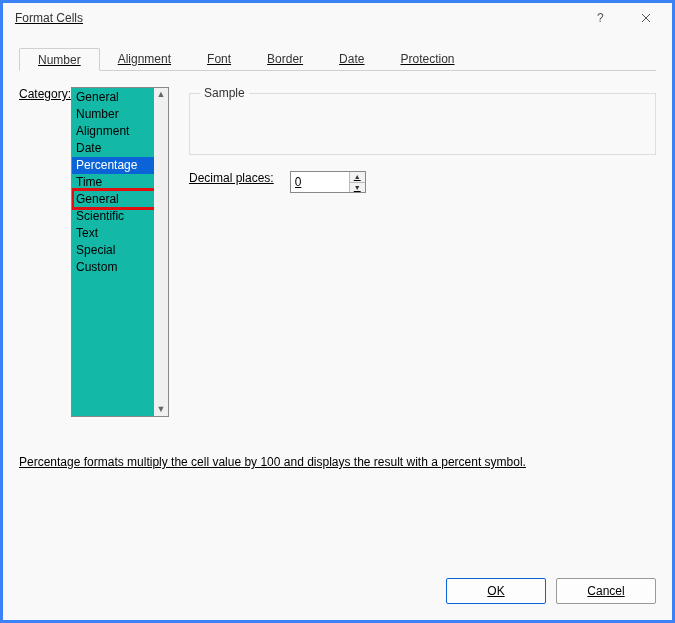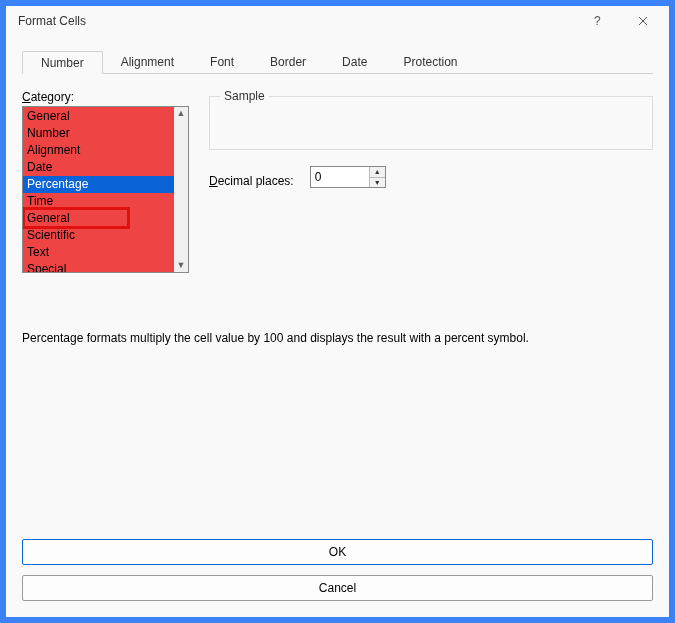--- a/index.html
+++ b/index.html
@@ -12,23 +12,24 @@
       width: 675px;
       height: 623px;
       background: #f0f0f0;
       color: #000;
       overflow: hidden;
     }
     .dialog {
       width: 100%;
       height: 100%;
       background: #f9f9f9;
-      border: 6px solid #3b82f6;
-      display: flex;
-      flex-direction: column;
+      border: 3px solid #3b82f6;
+      display: flex;
+      flex-direction: column;
+      text-decoration: underline;
     }
     .titlebar {
       height: 30px;
       display: flex;
       align-items: center;
       padding: 0 4px 0 12px;
       color: #333;
       font-size: 12px;
     }
     .titlebar-title {
@@ -67,34 +68,34 @@
       border-bottom: 1px solid #f9f9f9;
       border-top-left-radius: 2px;
       border-top-right-radius: 2px;
     }
     .main-row {
       display: flex;
       gap: 20px;
       flex: 1;
     }
     .category-col {
-      width: 167px;
-      display: flex;
-      flex-direction: column;
+      width: 150px;
+      display: flex;
+      flex-direction: row;
     }
     .category-label {
       margin-bottom: 2px;
       text-decoration: underline;
       text-decoration-color: transparent;
     }
     .category-label span.ul { text-decoration: underline; }
     .listbox {
       flex: 1;
       border: 1px solid #888;
-      background: #ef4444;
+      background: #14b8a6;
       position: relative;
       overflow: hidden;
       height: 330px;
     }
     .listbox-items {
       position: absolute;
       top: 0; left: 0; right: 14px; bottom: 0;
       padding: 1px 0;
     }
     .list-item {
@@ -126,38 +127,38 @@
     .right-col {
       flex: 1;
       display: flex;
       flex-direction: column;
     }
     .sample-box {
       border: 1px solid #ddd;
       position: relative;
       padding: 10px 4px 10px 12px;
       margin-top: 6px;
-      height: 54px;
+      height: 62px;
       background: #f9f9f9;
     }
     .sample-legend {
       position: absolute;
       top: -8px;
       left: 10px;
       background: #f9f9f9;
       padding: 0 4px;
       color: #333;
     }
     .sample-value {
       padding-left: 2px;
       padding-top: 6px;
     }
     .decimal-row {
       display: flex;
-      align-items: flex-end;
+      align-items: flex-start;
       margin-top: 16px;
       gap: 16px;
     }
     .dp-label .ul { text-decoration: underline; }
     .spinner {
       display: flex;
       align-items: stretch;
       border: 1px solid #888;
       background: #fff;
       height: 22px;
@@ -182,29 +183,28 @@
       line-height: 1;
       text-align: center;
       display: flex;
       align-items: center;
       justify-content: center;
       color: #333;
       background: #f2f2f2;
     }
     .spin-btn:first-child { border-bottom: 1px solid #bbb; }
     .description {
-      margin-top: 58px;
+      margin-top: 38px;
       color: #000;
     }
     .footer {
       display: flex;
       justify-content: flex-end;
       gap: 10px;
       padding: 12px 16px 16px;
-      flex-direction: column;
     }
     .btn {
       min-width: 100px;
       height: 26px;
       border: 1px solid #999;
       background: #fdfdfd;
       border-radius: 2px;
       text-align: center;
       line-height: 24px;
     }

